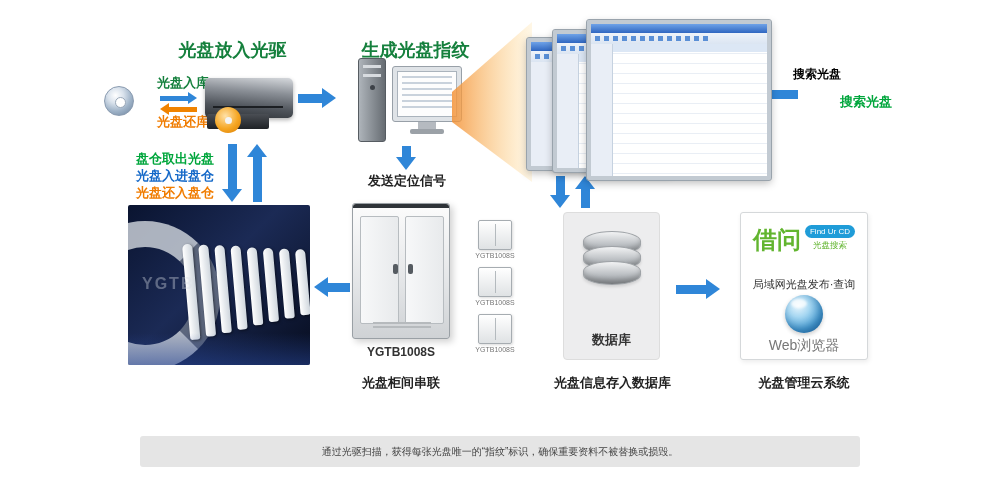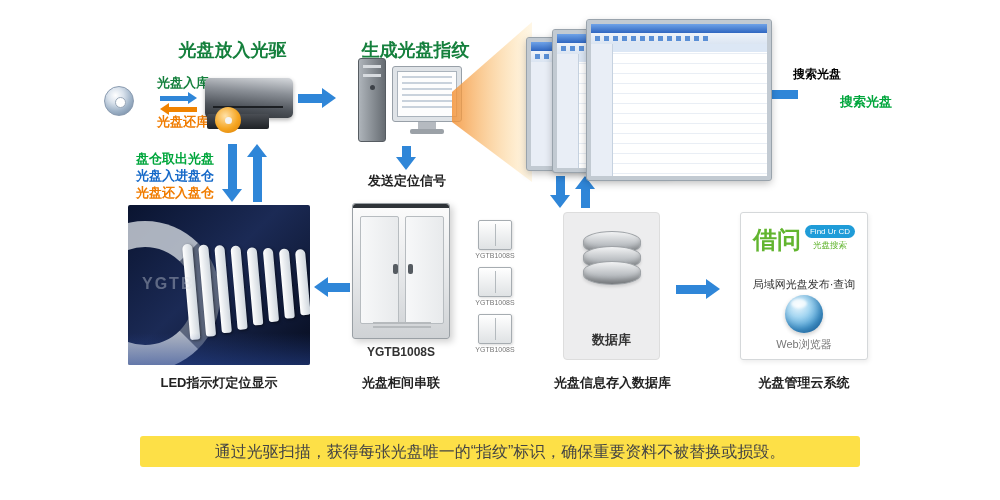--- a/index.html
+++ b/index.html
@@ -134,25 +134,25 @@
   .cloud .brand { font-size:24px; font-weight:bold; color:#62b52f; line-height:26px; }
   .cloud .tagcol { display:flex; flex-direction:column; align-items:center; margin-top:-2px; }
   .cloud .tag { background:#1f9cd8; color:#fff; font-size:8px; padding:2px 5px; border-radius:7px; white-space:nowrap; }
   .cloud .sub { margin-top:2px; font-size:8.5px; color:#62b52f; white-space:nowrap; }
   .cloud .desc { position:absolute; left:0; top:64px; width:100%; text-align:center; font-size:11px; color:#333; }
   .cloud .globe { position:absolute; left:50%; top:82px; transform:translateX(-50%); width:38px; height:38px; border-radius:50%;
         background:radial-gradient(circle at 35% 28%, #eaf6fd, #a8d8f2 30%, #4da3d8 65%, #2277b5);
         box-shadow:inset -3px -4px 8px rgba(0,40,90,.35), 0 2px 4px rgba(0,0,0,.2); }
   .cloud .globe::after { content:""; position:absolute; left:6px; top:4px; width:16px; height:9px; border-radius:50%;
         background:rgba(255,255,255,.75); filter:blur(1px); }
-  .cloud .browser { position:absolute; left:0; top:124px; width:100%; text-align:center; font-size:11px; color:#777; }
+  .cloud .browser { position:absolute; left:0; top:124px; width:100%; text-align:center; font-size:14px; color:#777; }
 
   
   .banner { position:absolute; left:140px; top:436px; width:720px; height:31px; line-height:31px;
-        background:#fde047; border-radius:3px; text-align:center; font-size:16px; color:#444; }
+        background:#e5e5e5; border-radius:3px; text-align:center; font-size:10px; color:#444; }
 </style>
 </head>
 <body>
 
 <div id="canvas">
 
   <div class="title" style="left:165px; top:38px; width:135px;">光盘放入光驱</div>
   <div class="cd" style="left:104px; top:86px;"></div>
 
   <div class="lbl" style="left:157px; top:74px; color:#15803d;">光盘入库</div>
@@ -339,20 +339,19 @@
       <span class="tagcol">
         <span class="tag">Find Ur CD</span>
         <span class="sub">光盘搜索</span>
       </span>
     </div>
     <div class="desc">局域网光盘发布·查询</div>
     <div class="globe"></div>
     <div class="browser">Web浏览器</div>
   </div>
 
-  <div class="caption" style="left:128px; top:374px; width:182px;">LED指示灯定位显示</div>
   <div class="caption" style="left:343px; top:374px; width:116px;">光盘柜间串联</div>
   <div class="caption" style="left:736px; top:374px; width:136px;">光盘管理云系统</div>
   <div class="caption" style="left:545px; top:374px; width:135px;">光盘信息存入数据库</div>
 
   <div class="banner">通过光驱扫描，获得每张光盘唯一的“指纹”标识，确保重要资料不被替换或损毁。</div>
 
 </div>
 
 </body></html>

